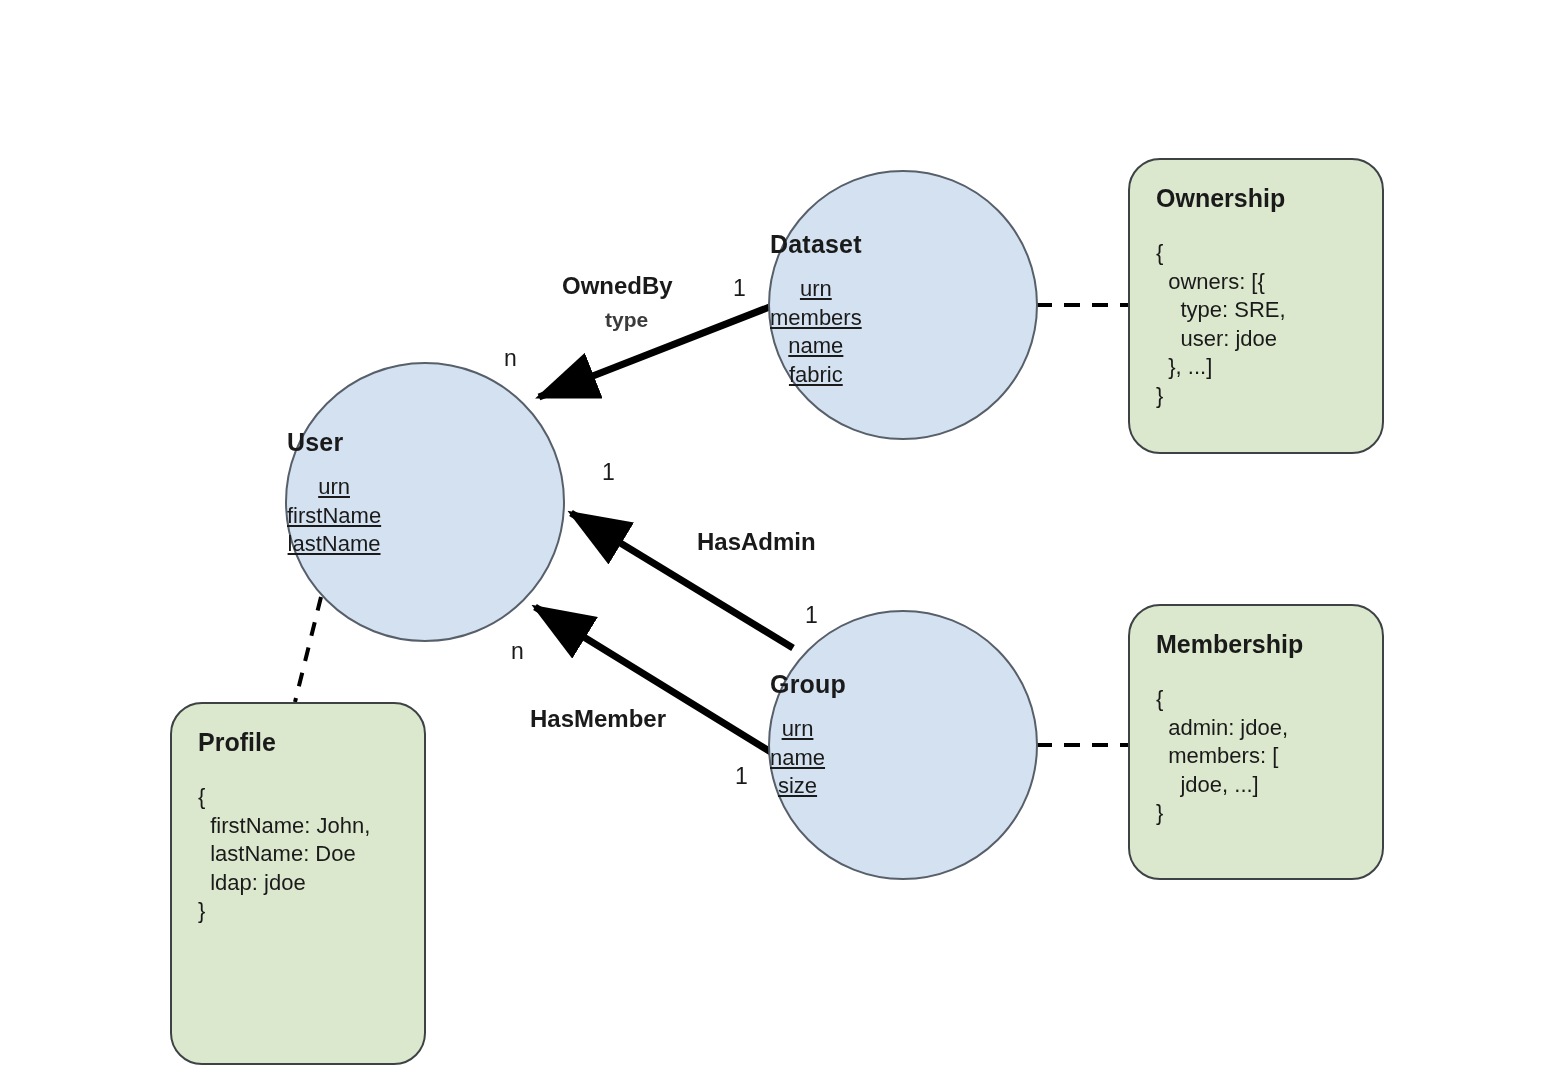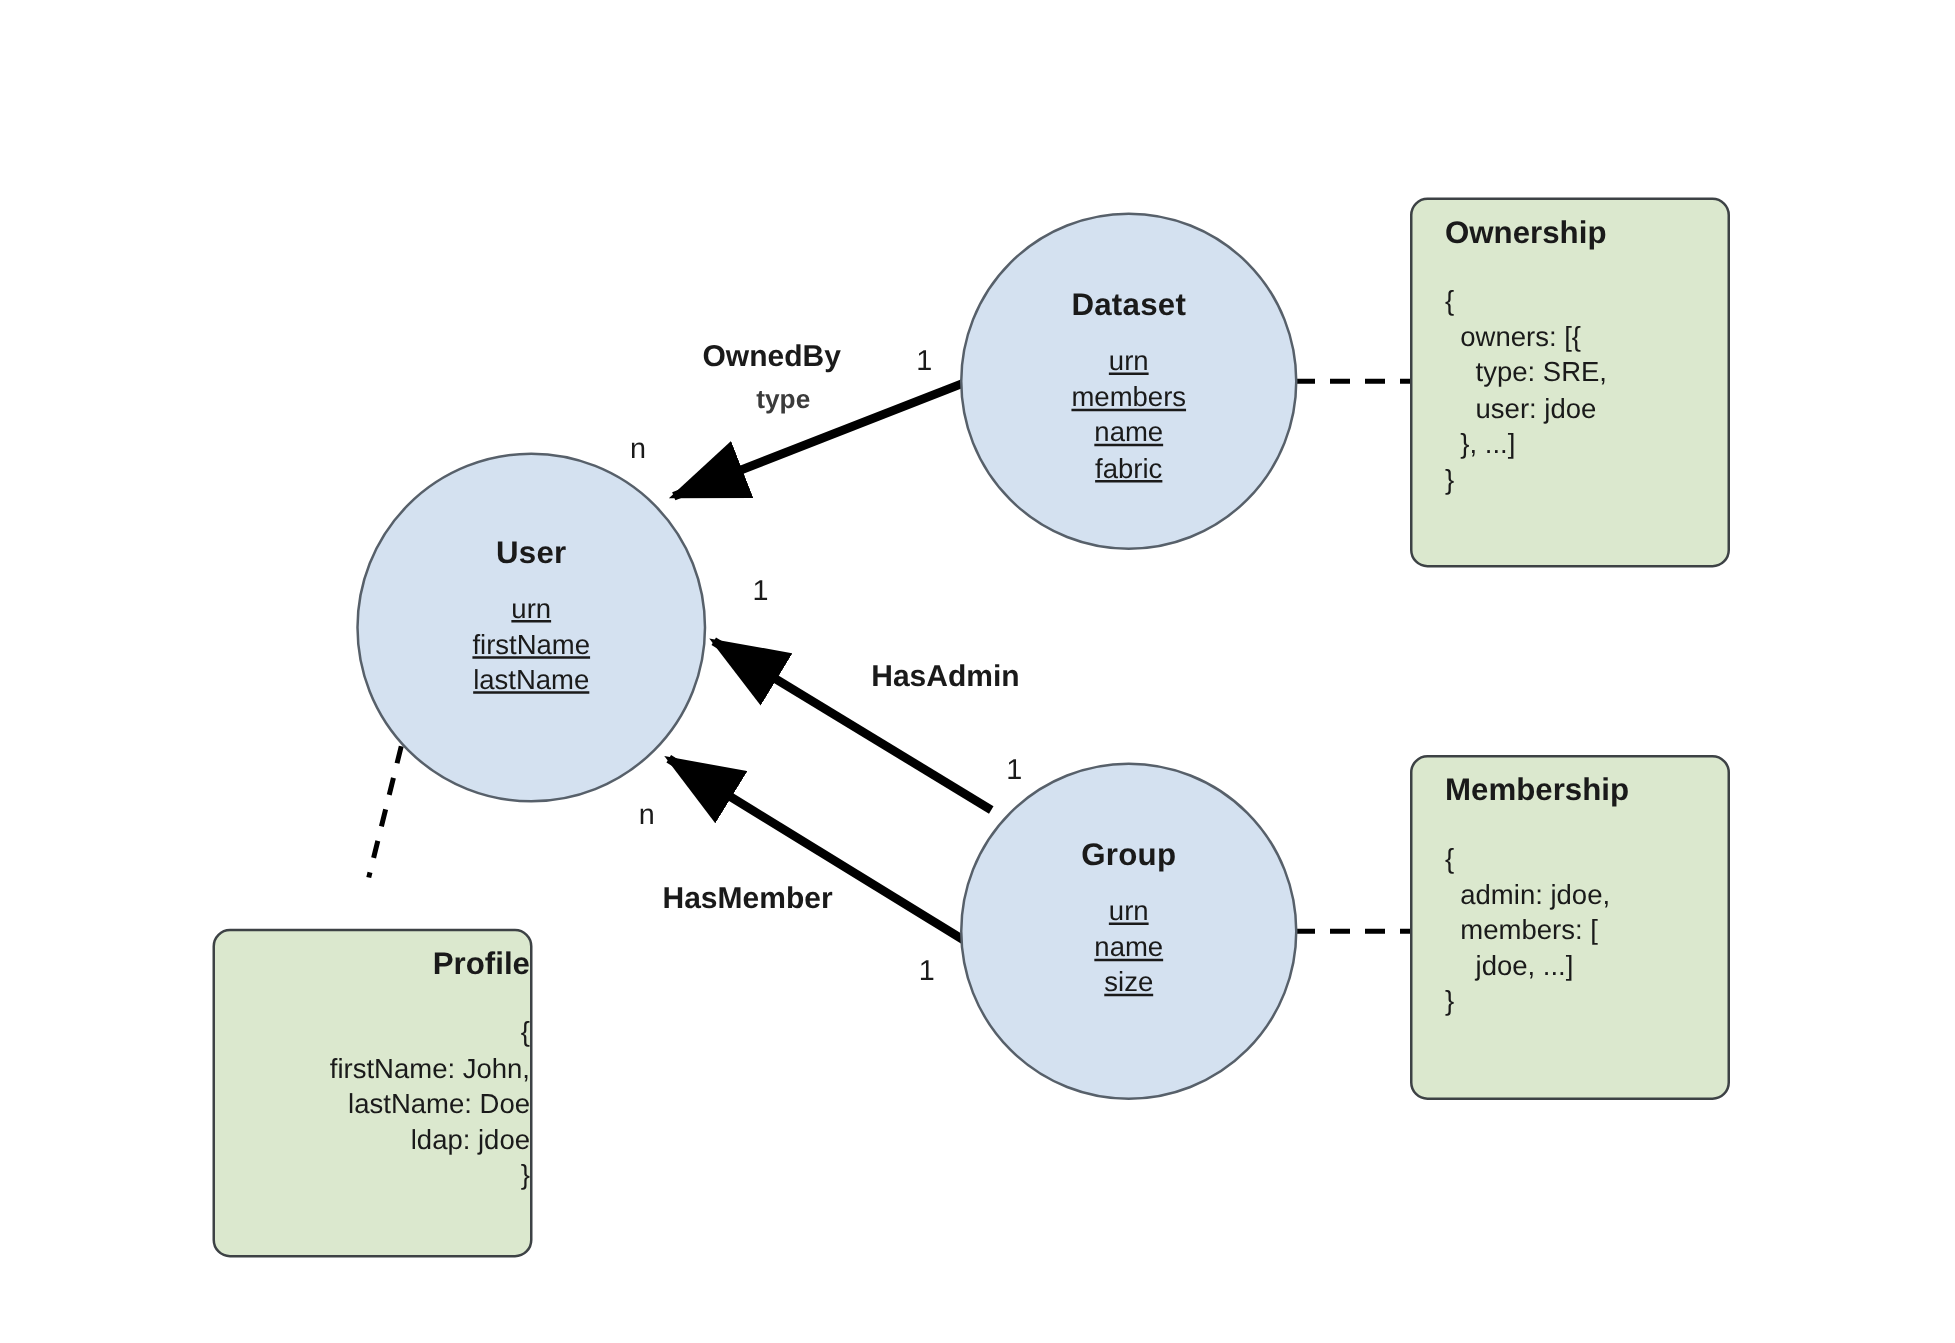--- a/index.html
+++ b/index.html
@@ -28,21 +28,21 @@
 
   
   .entity-circle {
     position: absolute;
     border-radius: 50%;
     background: #d4e1f0;
     border: 2px solid #57606a;
     box-sizing: border-box;
     display: flex;
     flex-direction: column;
-    align-items: center;
+    align-items: flex-start;
     justify-content: flex-start;
     text-align: center;
   }
   .entity-title {
     font-weight: bold;
     font-size: 25px;
     color: #1a1a1a;
     letter-spacing: 0.2px;
   }
   .entity-attrs {
@@ -51,23 +51,23 @@
     line-height: 1.30;
     margin-top: 16px;
   }
   .entity-attrs div { white-space: nowrap; text-decoration: underline; }
 
   
   .aspect-box {
     position: absolute;
     background: #dbe8ce;
     border: 2px solid #3d4245;
-    border-radius: 14px;
+    border-radius: 32px;
     box-sizing: border-box;
-    padding: 12px 0 0 26px;
+    padding: 24px 0 0 26px;
   }
   .aspect-title {
     font-weight: bold;
     font-size: 25px;
     color: #1a1a1a;
     margin-bottom: 26px;
   }
   .aspect-body {
     font-size: 22px;
     color: #1a1a1a;
@@ -162,21 +162,21 @@
 
   <div class="aspect-box" style="left:1128px; top:604px; width:256px; height:276px;">
     <div class="aspect-title">Membership</div>
     <div class="aspect-body">{
   admin: jdoe,
   members: [
     jdoe, ...]
 }</div>
   </div>
 
-  <div class="aspect-box" style="left:170px; top:743px; width:256px; height:263px;text-align:right;">
+  <div class="aspect-box" style="left:170px; top:702px; width:256px; height:363px;">
     <div class="aspect-title">Profile</div>
     <div class="aspect-body">{
   firstName: John,
   lastName: Doe
   ldap: jdoe
 }</div>
   </div>
 
   <div class="edge-label" style="left:562px; top:272px;">OwnedBy</div>
   <div class="edge-sublabel" style="left:605px; top:308px;">type</div>

